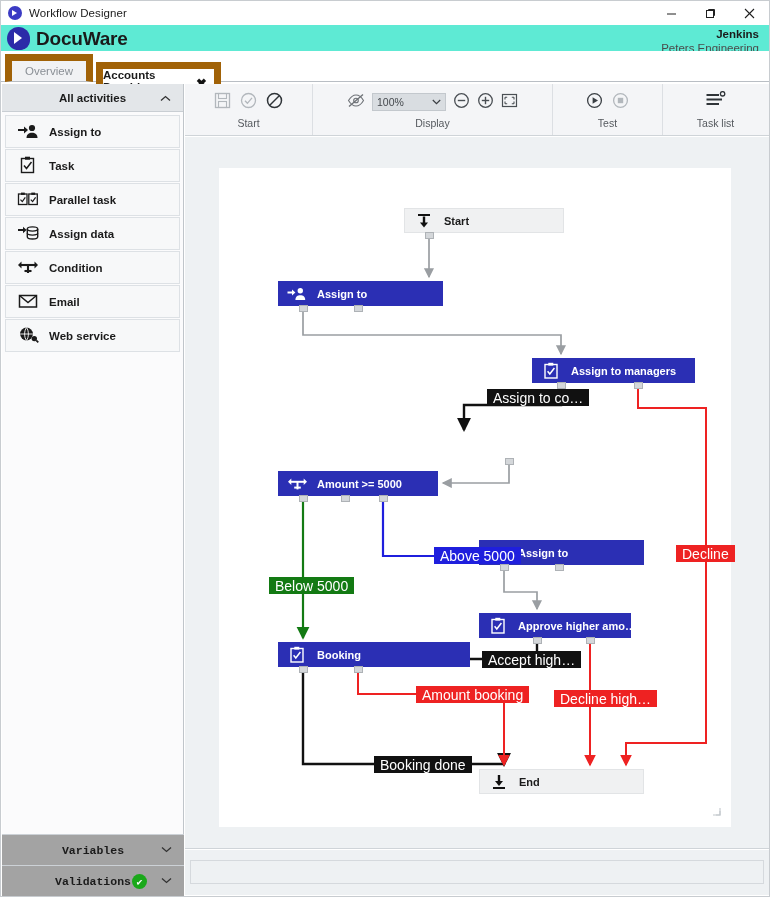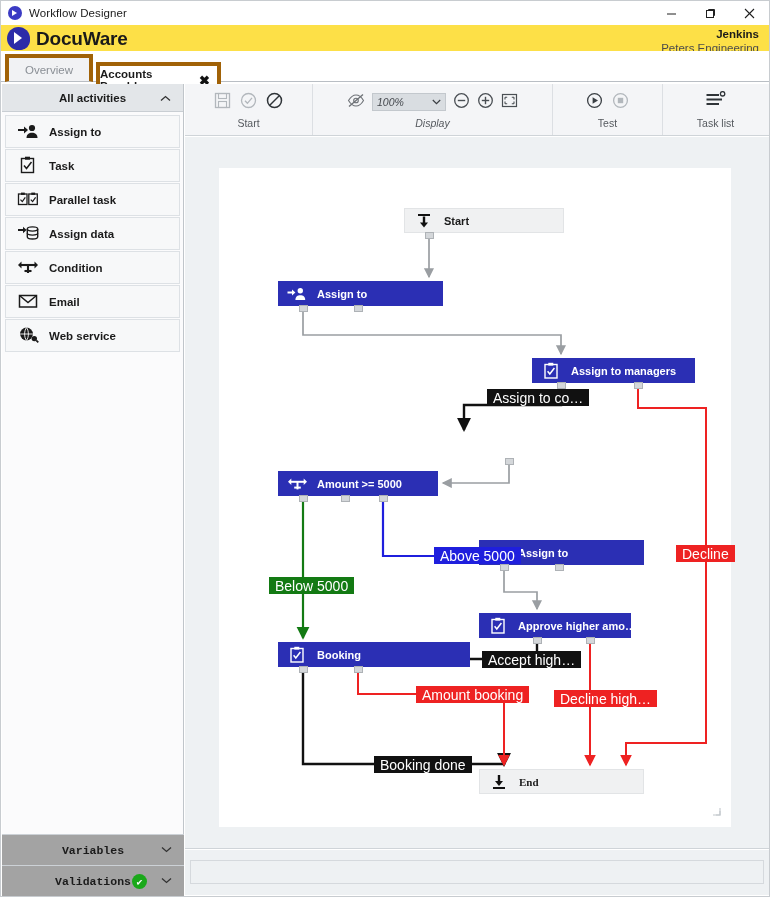--- a/index.html
+++ b/index.html
@@ -45,21 +45,21 @@
   }
   .winbtn {
     width: 39px; display: flex; align-items: center; justify-content: center;
     color: #202020;
   }
   .winbtn svg { display: block; }
 
   
   .brandrow {
     position: absolute; left: 0; top: 24px; width: 768px; height: 28px;
-    background: #fde047;
+    background: #5eead4;
   }
   .brand {
     position: absolute; left: 6px; top: 2px;
     display: flex; align-items: center; gap: 6px;
   }
   .brand .logo {
     width: 23px; height: 23px; border-radius: 50%;
     background: #2c2ca8; position: relative;
   }
   .brand .logo:after {
@@ -91,21 +91,21 @@
 
   
   .tabstrip {
     position: absolute; left: 0; top: 50px; width: 768px; height: 31px;
     border-bottom: 1px solid #b9bec4;
     background: #ffffff;
   }
   .tab {
     position: absolute; top: 3px; height: 28px;
     display: flex; align-items: center; justify-content: center;
-    border: 4px solid #a16207;
+    border: 7px solid #a16207;
     font-size: 11.5px;
   }
   .tab.inactive {
     left: 4px; width: 88px;
     background: #f1f2f4; color: #8a8f95;
     border-bottom: 1px solid #b9bec4;
   }
   .tab.active {
     left: 95px; width: 125px; top: 0px; height: 32px;
     background: #ffffff; color: #1b1b1b; font-weight: bold;
@@ -459,21 +459,21 @@
         <span class="ribicon" style="color:#2f3438;">
           <svg width="17" height="17" viewBox="0 0 17 17">
               <circle cx="8.5" cy="8.5" r="7" fill="none" stroke="currentColor" stroke-width="1.5"></circle>
               <line x1="3.5" y1="13.5" x2="13.5" y2="3.5" stroke="currentColor" stroke-width="1.5"></line>
             </svg>
         </span>
       </div>
       <div class="rcap">Start</div>
     </div>
 
-    <div class="rgroup" style="width:240px;font-style:italic;">
+    <div class="rgroup" style="width:240px;">
       <div class="rrow" style="gap:7px;">
         <span class="ribicon" style="color:#6e7277;">
           <svg width="18" height="15" viewBox="0 0 18 15">
               <path d="M1.5 7.5 C4 3.5 7 2 9 2 C11.5 2 14.5 4 16.5 7.5 C14.5 11 11.5 13 9 13 C7 13 4 11.5 1.5 7.5 Z" fill="none" stroke="currentColor" stroke-width="1.1"></path>
               <circle cx="9" cy="7.5" r="2.3" fill="none" stroke="currentColor" stroke-width="1.1"></circle>
               <line x1="2" y1="13.5" x2="16" y2="1.5" stroke="currentColor" stroke-width="1.4"></line>
             </svg>
         </span>
         <div class="zoomsel">
           <span class="zv">100%</span>
@@ -677,21 +677,21 @@
             <rect x="2" y="2.5" width="12" height="13.5" fill="none" stroke="#fff" stroke-width="1.4"></rect>
             <rect x="5.3" y="0.8" width="5" height="2.8" fill="#fff"></rect>
             <path d="M4.6 9.3 L6.8 12 L11.4 6" fill="none" stroke="#fff" stroke-width="1.5"></path>
           </svg>
         </span>
         <span class="ntxt">Booking</span>
       </div>
       <div class="port" style="left:80px; top:498px;"></div>
       <div class="port" style="left:135px; top:498px;"></div>
 
-      <div class="node term" style="left:260px; top:601px; width:165px;font-family:Liberation Serif, serif;">
+      <div class="node term" style="left:260px; top:601px; width:165px;">
         <span class="nic">
           <svg width="18" height="16" viewBox="0 0 18 16">
               <line x1="9" y1="1" x2="9" y2="8.5" stroke="#111" stroke-width="2.4"></line>
               <path d="M5 7 L9 12 L13 7 Z" fill="#111"></path>
               <line x1="3" y1="14" x2="15" y2="14" stroke="#111" stroke-width="2"></line>
             </svg>
         </span>
         <span class="ntxt">End</span>
       </div>
 

